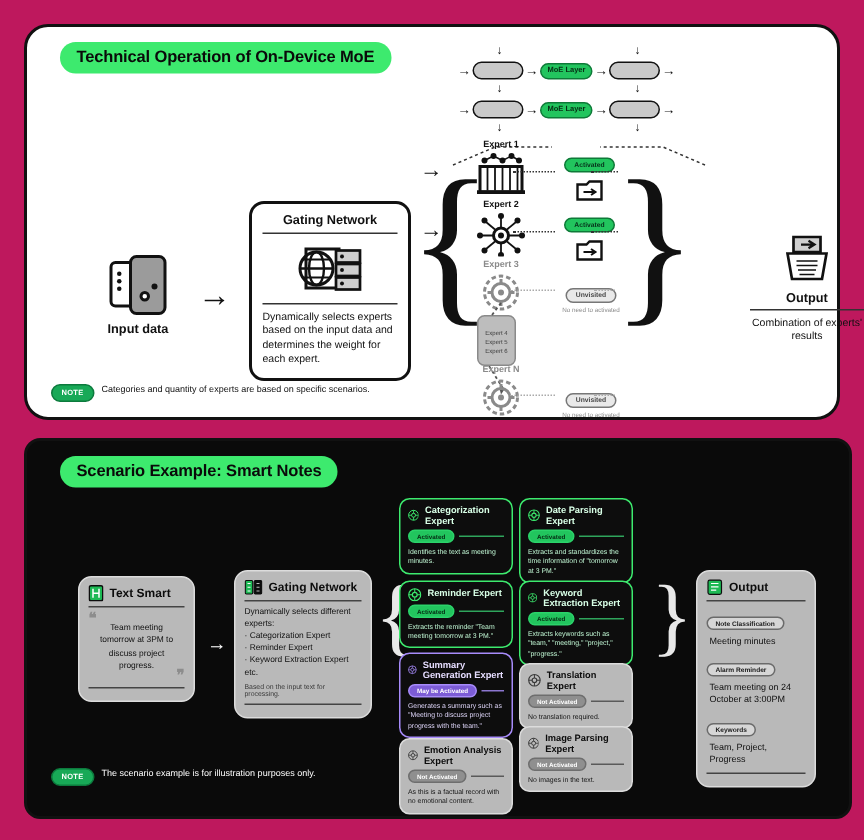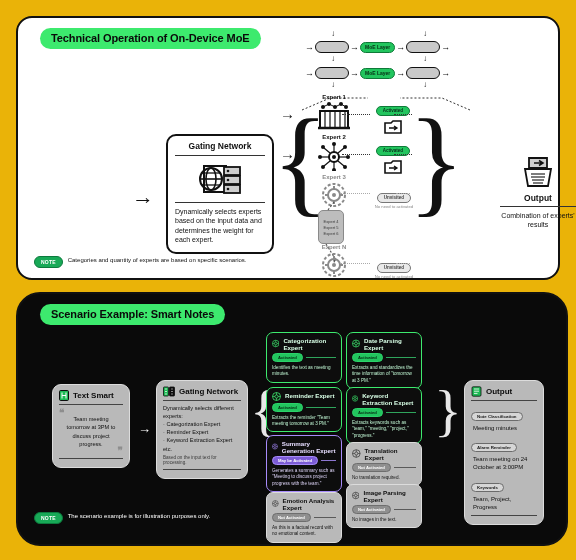--- a/index.html
+++ b/index.html
@@ -4,21 +4,21 @@
 <style>
   * { box-sizing: border-box; }
   html, body {
     margin: 0; padding: 0;
     background: #ffffff;
     font-family: "Liberation Sans", sans-serif;
   }
   #page {
     width: 576px; height: 560px;
     position: relative;
-    background: #eab308;
+    background: #be185d;
     overflow: hidden;
   }
 
   
   .panel-light {
     position: absolute;
     left: 16px; top: 16px;
     width: 544px; height: 264px;
     background: #ffffff;
     border: 2px solid #111111;
@@ -130,21 +130,21 @@
   }
   .note-text { font-size: 6px; color: #111; line-height: 1.5; }
 
   
   .panel-dark {
     position: absolute;
     left: 16px; top: 292px;
     width: 552px; height: 254px;
     background: #0a0a0a;
     border: 2px solid #111;
-    border-radius: 24px;
+    border-radius: 11px;
   }
   .p2-title {
     left: 22px; top: 10px;
     font-size: 11px;
     padding: 4px 11px 5px 11px;
   }
   .card-gray {
     position: absolute;
     background: #b9b9b9;
     border: 1.5px solid #dcdcdc;
@@ -203,20 +203,32 @@
 </style>
 </head>
 <body>
 
 <div id="page">
 
   <div class="panel-light">
 
     <div class="title-pill p1-title">Technical Operation of On-Device MoE</div>
 
+    <div class="input-block">
+      <div class="phone-icon">
+        <div class="ph-back">
+            <div class="dots"></div>
+          </div>
+        <div class="ph-front">
+            <div class="c1"></div>
+            <div class="c2"></div>
+          </div>
+      </div>
+      <div class="input-label">Input data</div>
+    </div>
 
     <div class="arrow-big" style="left:114px; top:168px;">→</div>
 
     <div class="gn-card">
       <div class="gn-title">Gating Network</div>
       <div class="hr"></div>
       <div class="gn-icon-row">
         <svg width="52" height="32" viewBox="0 0 52 32">
           <circle cx="17" cy="16" r="11" fill="none" stroke="#111" stroke-width="2"></circle>
           <ellipse cx="17" cy="16" rx="5" ry="11" fill="none" stroke="#111" stroke-width="1.6"></ellipse>

